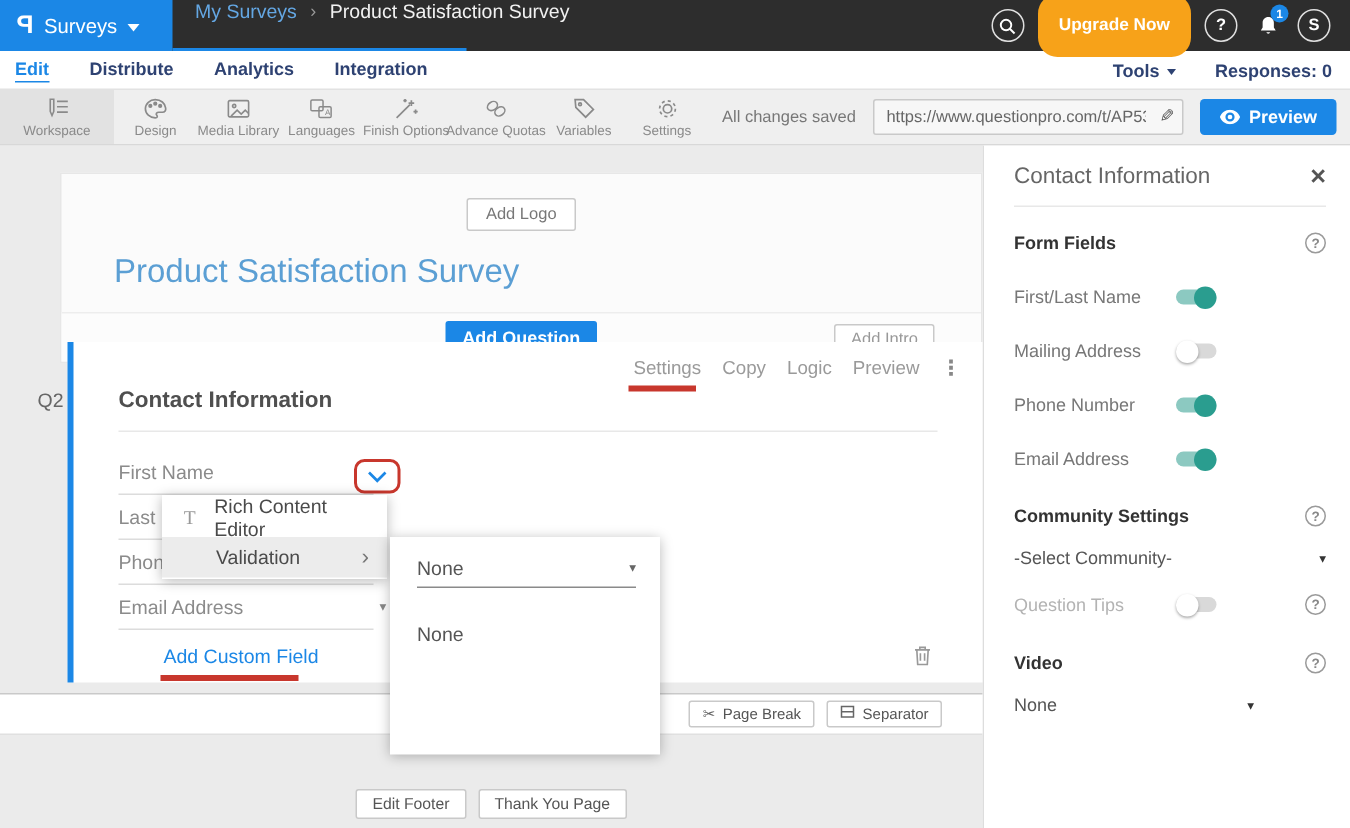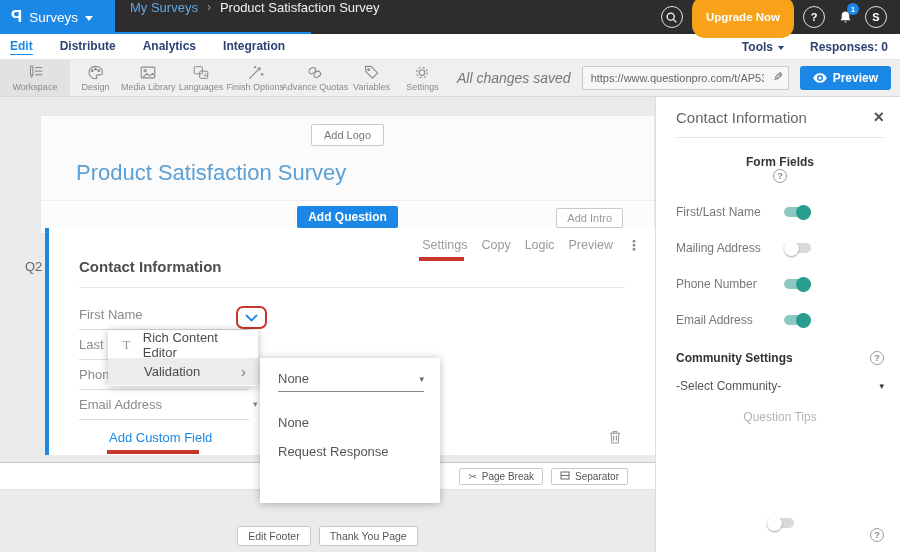--- a/index.html
+++ b/index.html
@@ -34,35 +34,35 @@
   .tools-item .caret-down { border-top-color:#2e4272; border-left-width:3.5px; border-right-width:3.5px; border-top-width:4.5px; }
   .responses-item { font-size:12px; font-weight:bold; color:#2e4272; cursor:pointer; }
 
   
   .toolbar { height:37px; background:#efefef; border-bottom:1px solid #d8d8d8; display:flex; align-items:stretch; }
   .tool { width:62px; display:flex; flex-direction:column; align-items:center; justify-content:center; gap:2px; cursor:pointer; color:#8a8a8a; }
   .tool.active { width:85px; background:#e2e2e2; }
   .tool-label { font-size:9px; color:#8a8a8a; white-space:nowrap; }
   .tool svg { display:block; }
   .toolbar-right { margin-left:auto; display:flex; align-items:center; gap:11px; padding-right:9px; }
-  .saved-status { font-style:italic; font-size:14px; color:#777; white-space:nowrap;margin-left:9px; }
+  .saved-status { font-size:11px; color:#777; white-space:nowrap;margin-left:9px; }
   .url-wrap { position:relative; }
   .url-input { width:207px; height:24px; border:1px solid #c9c9c9; border-radius:2px; background:#f7f7f7; font-size:11px; color:#666; padding:0 24px 0 8px; font-family:"Liberation Sans", sans-serif; }
   .pencil-icon { position:absolute; right:6px; top:4px; font-size:12px; color:#555; cursor:pointer; transform:scaleX(-1); display:inline-block; }
   .preview-btn { display:flex; align-items:center; gap:6px; background:#1b87e6; color:#fff; border:none; border-radius:3px; font-size:12px; font-weight:bold; padding:5px 13px; cursor:pointer; }
 
   
   .content { display:flex; height:455px; }
   .main { position:relative; width:655px; height:455px; background:#ebebeb; }
   .sidebar { width:245px; background:#fff; border-left:1px solid #ddd; padding:0 16px 0 20px; }
 
   
   .survey-panel { position:absolute; left:40px; top:18px; width:615px; background:#fbfbfb; border:1px solid #e7e7e7; }
   .panel-top { padding:8px 0 14px 0; }
-  .add-logo-btn { display:block; margin:0 auto; background:#fff; border:1px solid #c9c9c9; border-radius:2px; color:#777; font-size:11px; padding:4px 12px; cursor:pointer; font-family:"Liberation Sans", sans-serif; }
+  .add-logo-btn { display:block; margin:8px auto; background:#fff; border:1px solid #c9c9c9; border-radius:2px; color:#777; font-size:11px; padding:4px 12px; cursor:pointer; font-family:"Liberation Sans", sans-serif; }
   .survey-title { font-size:22px; font-weight:normal; color:#5b9fd4; margin:14px 0 0 35px; }
   .panel-actions { position:relative; height:33px; border-top:1px solid #ededed; background:#fcfcfc; display:flex; align-items:center; justify-content:center; }
   .add-question-btn { background:#1b87e6; color:#fff; border:none; border-radius:2px; font-size:12px; font-weight:bold; padding:4px 11px; cursor:pointer; font-family:"Liberation Sans", sans-serif; }
   .add-intro-btn { position:absolute; right:31px; top:7px; background:#fff; border:1px solid #c9c9c9; border-radius:2px; color:#999; font-size:11px; padding:3px 10px; cursor:pointer; font-family:"Liberation Sans", sans-serif; }
 
   
   .q2-label { position:absolute; left:25px; top:162px; font-size:13px; color:#666; }
   .question-block { position:absolute; left:45px; top:131px; width:610px; height:227px; background:#fff; border-left:4px solid #1b87e6; }
   .q-actions { position:absolute; top:10px; right:14px; display:flex; align-items:center; gap:14px; }
   .q-action { font-size:12.5px; color:#9a9a9a; cursor:pointer; }
@@ -112,21 +112,21 @@
   .qmark { width:14px; height:14px; border:1px solid #9a9a9a; border-radius:50%; color:#888; font-size:9px; font-weight:bold; display:flex; align-items:center; justify-content:center; cursor:pointer; flex:0 0 auto; }
   .toggle-row { display:flex; align-items:center; margin-top:22px; }
   .toggle-label { font-size:12px; color:#777; flex:0 0 108px; }
   .toggle-label.muted { color:#b3b3b3; }
   .toggle { position:relative; width:27px; height:10px; border-radius:5px; background:#d9d9d9; cursor:pointer; flex:0 0 auto; }
   .toggle .knob { position:absolute; width:15px; height:15px; border-radius:50%; top:-2.5px; left:0; background:#fff; box-shadow:0 1px 2px rgba(0,0,0,.35); }
   .toggle.on { background:#8cc9c1; }
   .toggle.on .knob { left:12px; background:#2a9d8f; box-shadow:none; }
   .sb-select-row { display:flex; align-items:center; justify-content:space-between; margin-top:14px; font-size:12px; color:#555; cursor:pointer; }
   .dd-arrow { font-size:9px; color:#333; }
-  .mt17 { margin-top:17px;flex-direction:column; } .mt24 { margin-top:24px; } .mt25 { margin-top:25px;gap:36px; }
+  .mt17 { margin-top:17px; } .mt24 { margin-top:24px; } .mt25 { margin-top:25px;gap:36px; }
   .video-select { width:160px; }
 </style>
 </head>
 <body>
 
 <div class="screen">
 
   <header class="topbar">
     <div class="logo-area">
       <span class="logo-glyph">P</span>
@@ -321,21 +321,20 @@
         </div>
       </div>
 
       <div class="submenu">
         <div class="sm-select">
           <span>None</span>
           <span class="dd-arrow">▾</span>
         </div>
         <div class="sm-options">
           <div class="sm-option">None</div>
-          <div class="sm-option">Request Response</div>
         </div>
       </div>
 
       <div class="bottom-strip">
         <button class="strip-btn">
           <span class="strip-icon">✂</span>
           <span>Page Break</span>
         </button>
         <button class="strip-btn">
           <span class="strip-icon">

